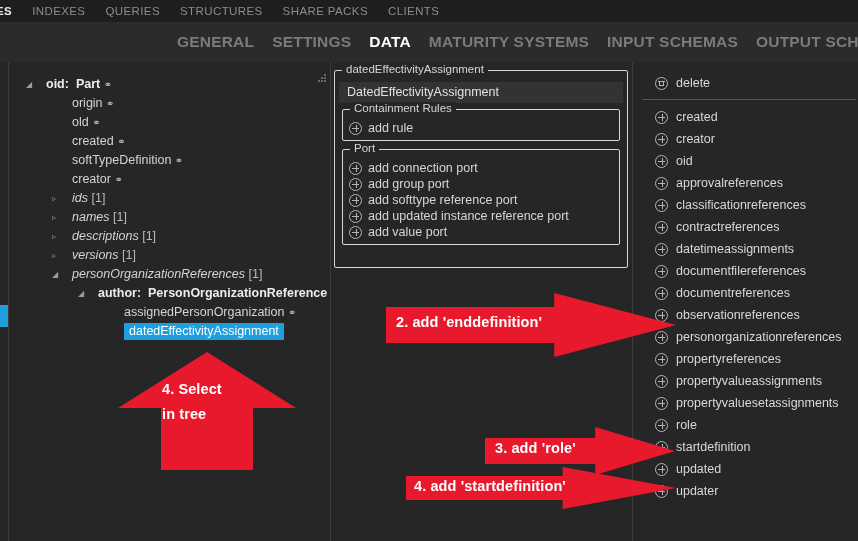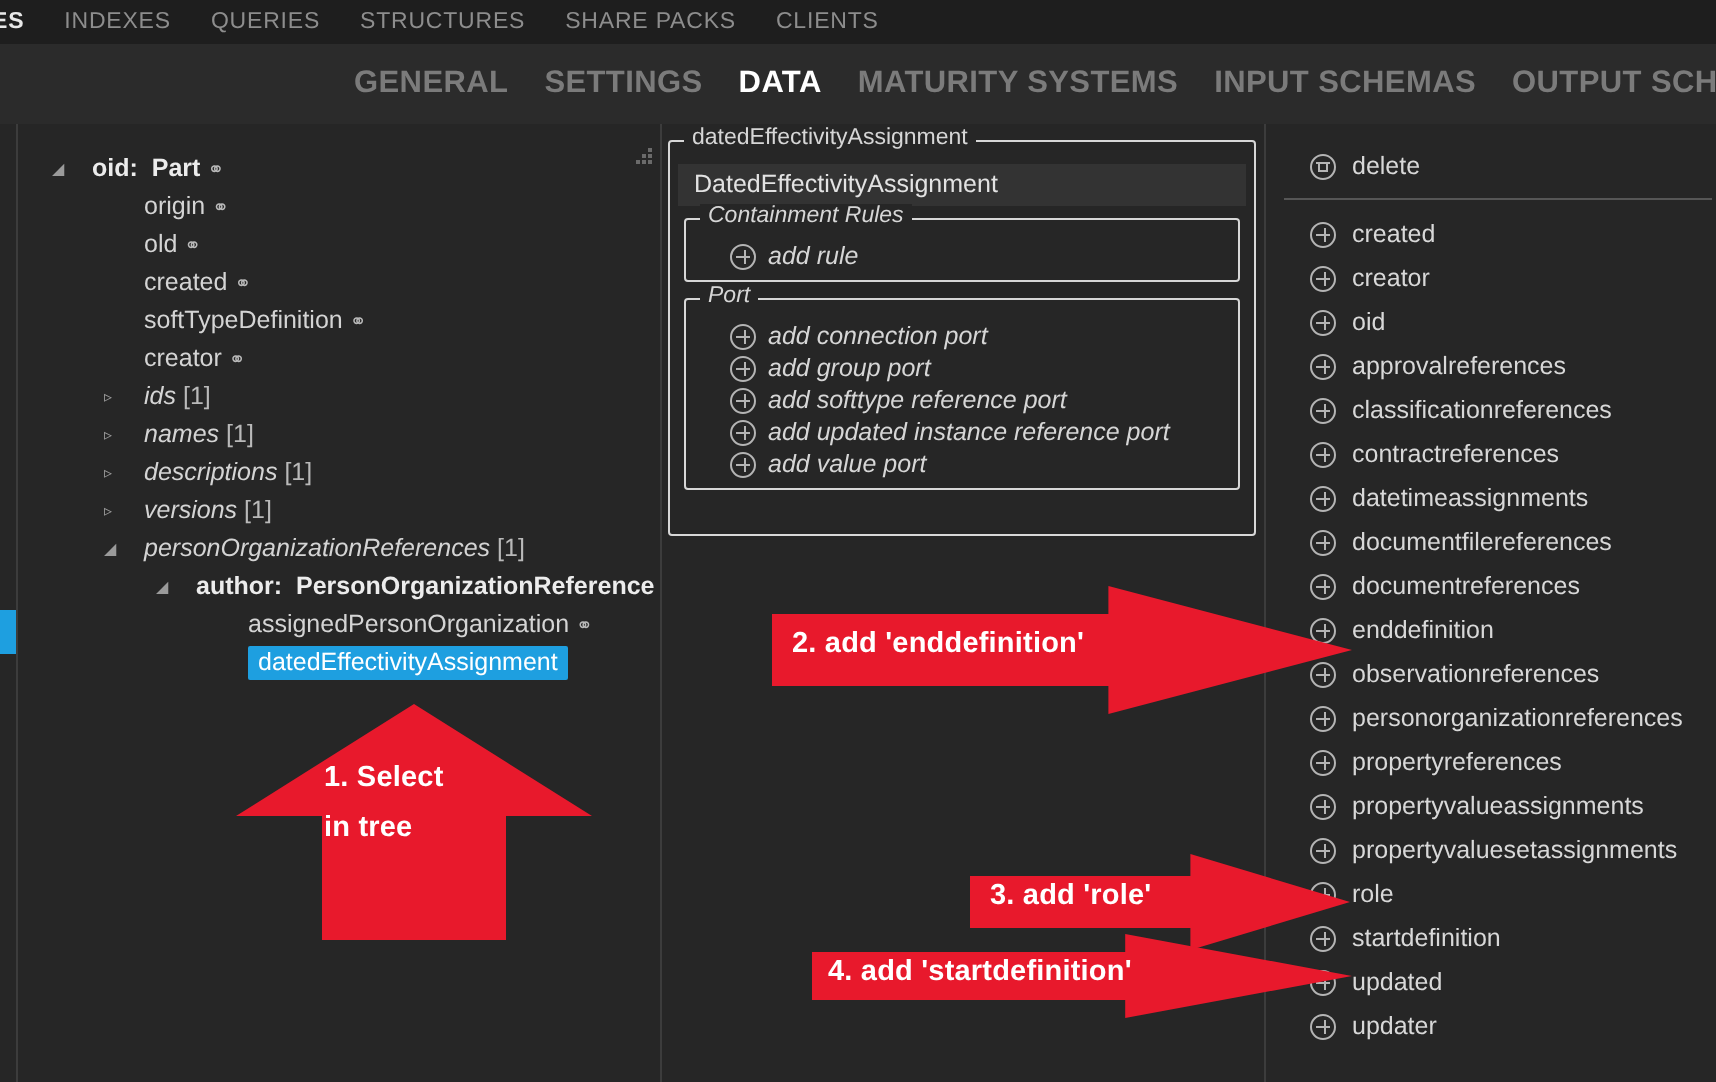--- a/index.html
+++ b/index.html
@@ -77,21 +77,21 @@
   }
   .fs-legend {
     position: absolute; top: -8px; left: 7px; background: #262626;
     color: #d6d6d6; font-size: 11.5px; padding: 0 4px; white-space: nowrap;
   }
   #fs-outer { width: 294px; min-height: 198px; padding: 11px 4px 6px 4px; }
   .title-bar {
     background: #333333; color: #e2e2e2; font-size: 12.5px;
     padding: 3px 0 4px 8px; margin: 0 0 6px 0; white-space: nowrap;
   }
-  .fs-inner { margin: 0 3px 8px 3px; padding: 10px 0 4px 16px; font-style: italic; }
+  .fs-inner { margin: 0 3px 8px 3px; padding: 10px 0 4px 0; }
   .act-row {
     display: flex; align-items: center; gap: 6px;
     padding: 1px 0 1px 6px; font-size: 12.5px; color: #d6d6d6; white-space: nowrap;
   }
   .plus {
     flex: 0 0 auto; width: 13px; height: 13px; border: 1px solid #b4b4b4;
     border-radius: 50%; position: relative;
   }
   .plus::before, .plus::after {
     content: ""; position: absolute; background: #b4b4b4;
@@ -296,24 +296,20 @@
         <div class="r-row">
           <span class="plus"></span>
           <span>documentfilereferences</span>
         </div>
         <div class="r-row">
           <span class="plus"></span>
           <span>documentreferences</span>
         </div>
         <div class="r-row">
           <span class="plus"></span>
-          <span>enddefinition</span>
-        </div>
-        <div class="r-row">
-          <span class="plus"></span>
           <span>observationreferences</span>
         </div>
         <div class="r-row">
           <span class="plus"></span>
           <span>personorganizationreferences</span>
         </div>
         <div class="r-row">
           <span class="plus"></span>
           <span>propertyreferences</span>
         </div>
@@ -342,21 +338,21 @@
           <span>updater</span>
         </div>
       </div>
   </div>
 
   <div id="annos">
       <div class="anno" style="left: 118px; top: 352px; width: 178px; height: 118px;">
         <svg width="178" height="118" class="arrow-u">
           <polygon points="89,0 178,56 135,56 135,118 43,118 43,56 0,56" fill="#e8192c"></polygon>
         </svg>
-        <div class="anno-text" style="left: 44px; top: 29px;">1. Select</div>
+        <div class="anno-text" style="left: 44px; top: 29px;">4. Select</div>
         <div class="anno-text" style="left: 44px; top: 54px;">in tree</div>
       </div>
       <div class="anno" style="left: 386px; top: 293px; width: 290px; height: 64px;">
         <svg width="290" height="64" class="arrow-r">
           <polygon points="0,14 168.2,14 168.2,0 290,32 168.2,64 168.2,50 0,50" fill="#e8192c"></polygon>
         </svg>
         <div class="anno-text" style="left: 10px; top: 21px; text-align: right;">2. add 'enddefinition'</div>
       </div>
       <div class="anno" style="left: 485px; top: 427px; width: 190px; height: 48px;">
         <svg width="190" height="48" class="arrow-r">

